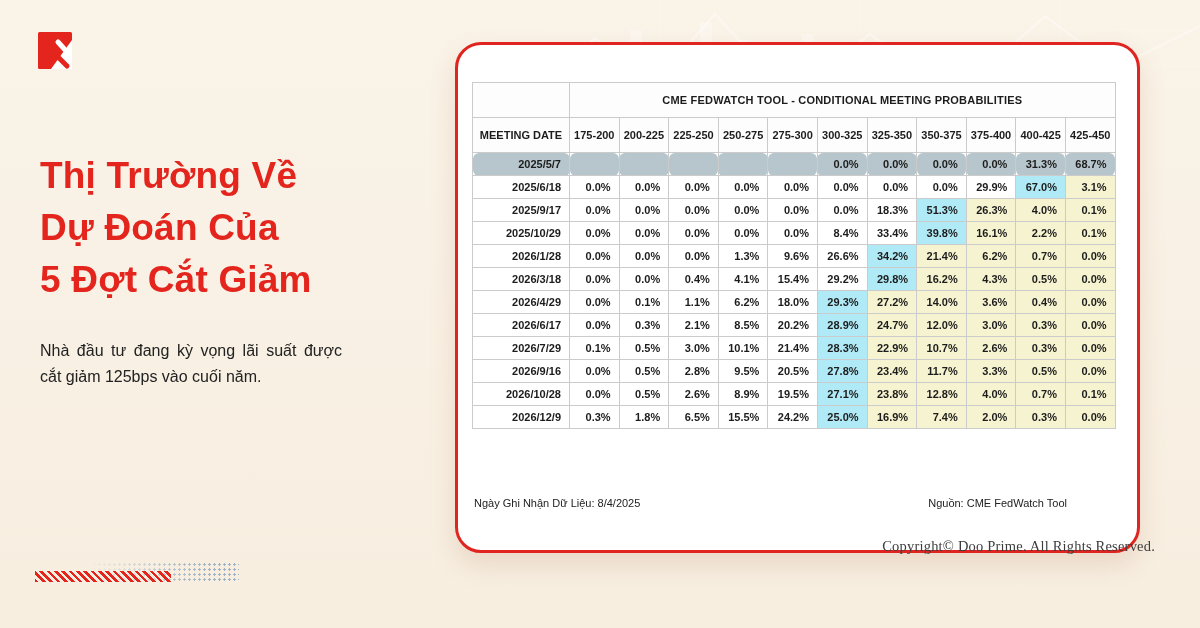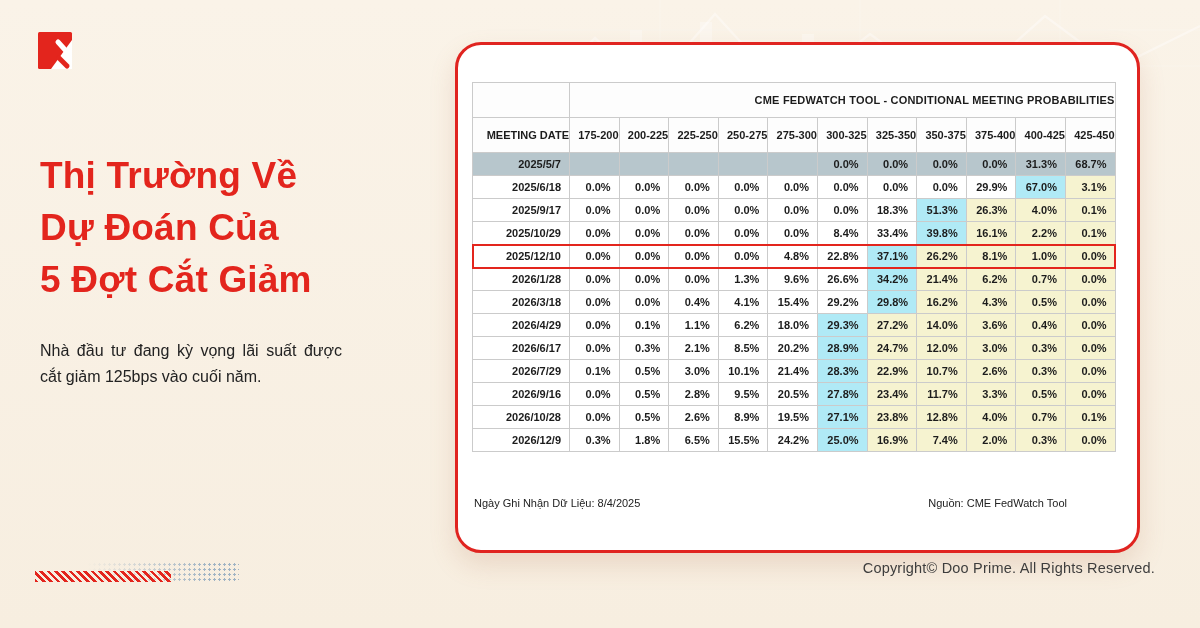--- a/index.html
+++ b/index.html
@@ -75,28 +75,28 @@
     color: #1c1c1c;
     table-layout: fixed;
   }
   table.fedwatch th, table.fedwatch td {
     border: 1px solid var(--table-border);
     white-space: nowrap;
     overflow: hidden;
   }
   table.fedwatch col.c-date { width: 97px; }
   table.fedwatch col.c-prob { width: 49.6px; }
-  table.fedwatch thead th { height: 35px; text-align: right; background: #fdfdfd; }
+  table.fedwatch thead th { height: 35px; text-align: center; background: #fdfdfd; }
   table.fedwatch thead th.group-header { letter-spacing: 0.2px; }
   table.fedwatch tbody td {
     height: 23px;
     text-align: right;
     padding-right: 8px;
   }
-  tr.row-selected td { background: var(--selected-row); }
+  tr.row-selected td { background: var(--selected-row); border-radius: 6px; }
   td.cell-cyan { background: var(--highlight-cyan); }
   td.cell-yellow { background: var(--highlight-yellow); }
   tr.row-outlined { outline: 2.5px solid var(--accent-red); outline-offset: -1px; }
 
   
   .card-footer {
     position: absolute;
     left: 16px; right: 70px; top: 452px;
     display: flex;
     justify-content: space-between;
@@ -119,24 +119,25 @@
   .decor-hatch {
     position: absolute;
     left: 0; top: 11px;
     width: 136px; height: 11px;
     background: repeating-linear-gradient(45deg, var(--accent-red) 0 2.6px, transparent 2.6px 5.2px);
   }
 
   
   .copyright {
     position: absolute;
-    right: 45px; top: 560px;
+    right: 45px; top: 538px;
     font-size: 14.5px;
     color: #3d3d3d;
     letter-spacing: 0.2px;
+    font-family: Liberation Serif, serif;
   }
 </style>
 </head>
 <body>
 
 <div class="stage">
 
   <svg class="watermark" viewBox="0 0 660 110" aria-hidden="true">
     <g stroke="#ffffff" stroke-opacity="0.38" fill="none" stroke-width="2.4">
       <polyline points="0,92 55,38 110,88 175,14 250,96 330,34 415,96 505,16 575,68 660,26"></polyline>
@@ -260,34 +261,20 @@
               <td>0.0%</td>
               <td>0.0%</td>
               <td>0.0%</td>
               <td>8.4%</td>
               <td>33.4%</td>
               <td class="cell-cyan">39.8%</td>
               <td class="cell-yellow">16.1%</td>
               <td class="cell-yellow">2.2%</td>
               <td class="cell-yellow">0.1%</td>
             </tr>
-            <tr class="row-outlined">
-              <td>2025/12/10</td>
-              <td>0.0%</td>
-              <td>0.0%</td>
-              <td>0.0%</td>
-              <td>0.0%</td>
-              <td>4.8%</td>
-              <td>22.8%</td>
-              <td class="cell-cyan">37.1%</td>
-              <td class="cell-yellow">26.2%</td>
-              <td class="cell-yellow">8.1%</td>
-              <td class="cell-yellow">1.0%</td>
-              <td class="cell-yellow">0.0%</td>
-            </tr>
             <tr>
               <td>2026/1/28</td>
               <td>0.0%</td>
               <td>0.0%</td>
               <td>0.0%</td>
               <td>1.3%</td>
               <td>9.6%</td>
               <td>26.6%</td>
               <td class="cell-cyan">34.2%</td>
               <td class="cell-yellow">21.4%</td>

